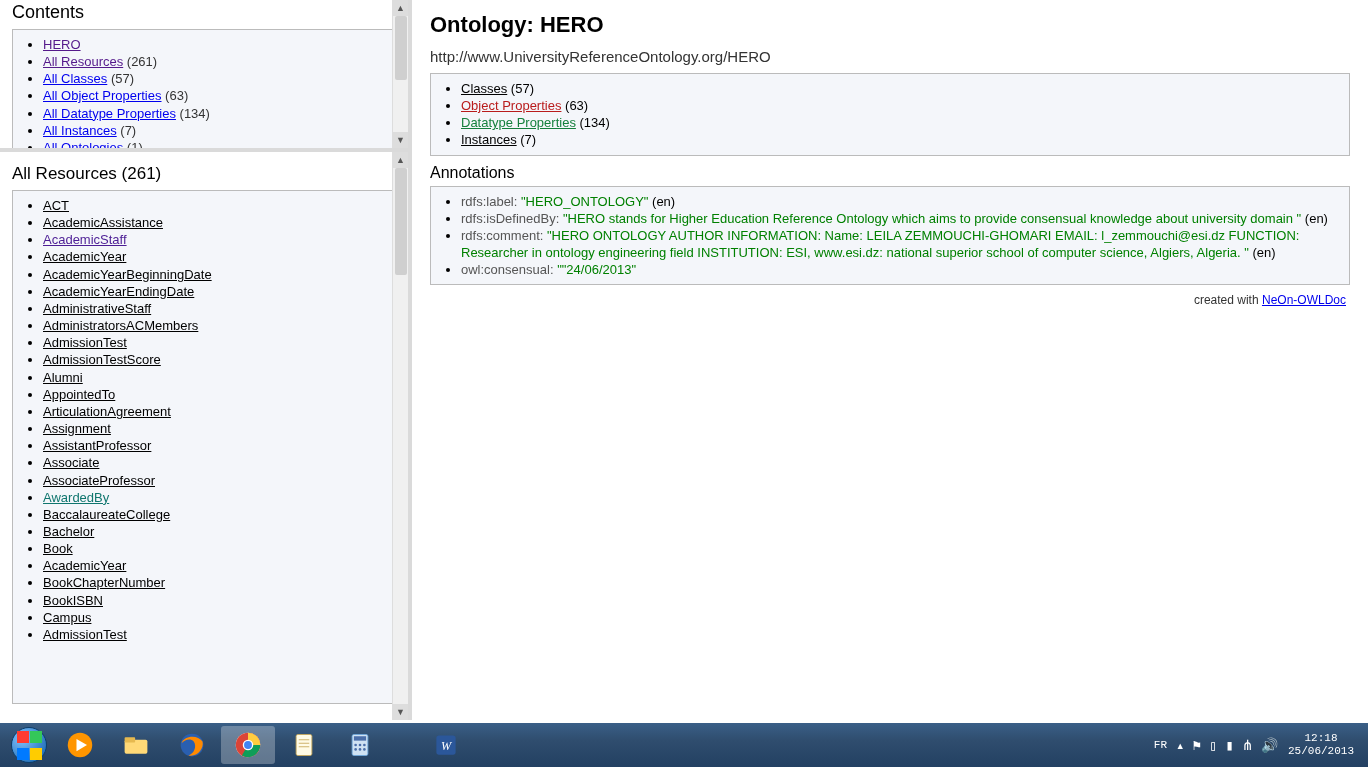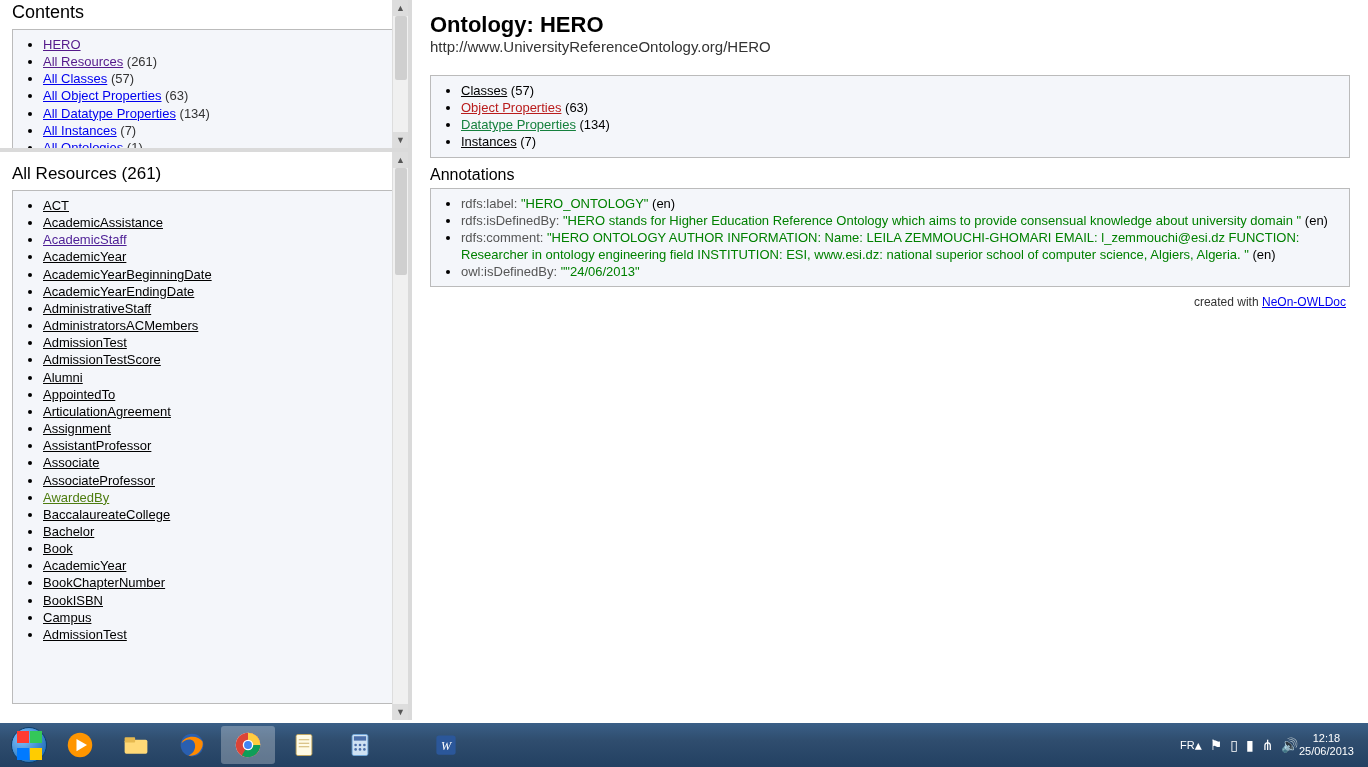--- a/index.html
+++ b/index.html
@@ -5,23 +5,23 @@
 * { margin: 0; padding: 0; box-sizing: border-box; }
 body { font-family: Arial, "Segoe UI", sans-serif; font-size: 13px; background: #fff; overflow: hidden; height: 767px; width: 1368px; position: relative; }
 a { color: #0000EE; text-decoration: underline; cursor: pointer; }
 
 .main-area { height: 720px; display: flex; }
 .left-col { width: 412px; display: flex; flex-direction: column; border-right: 4px solid #dadada; }
 .left-top { height: 152px; overflow: hidden; border-bottom: 4px solid #dadada; position: relative; padding: 2px 12px; }
 .left-bottom { flex: 1; overflow: hidden; position: relative; padding: 12px; }
 .right-col { flex: 1; padding: 12px 18px; overflow-y: auto; }
 
-h1.ontology-title { font-size: 22px; font-weight: bold; }
+h1.ontology-title { font-size: 22px; font-weight: bold; margin-bottom: 10px; }
 h1.ontology-title .bold { font-weight: bold; }
-.url { font-size: 15px; color: #333; margin-bottom: 20px; }
+.url { font-size: 15px; color: #333; margin-bottom: 8px; }
 h2.section { font-size: 16px; font-weight: normal; margin-top: 8px; margin-bottom: 4px; }
 h3.contents-hd { font-size: 18px; font-weight: normal; margin-bottom: 6px; }
 h3.lbh { font-size: 17px; font-weight: normal; margin-bottom: 6px; }
 
 .box { border: 1px solid #bbb; background: #f4f6fa; padding: 6px 8px; }
 ul.bl { list-style: disc; padding-left: 22px; }
 ul.bl li { line-height: 1.32; }
 .annot-green { color: #008000; }
 .gray { color: #555; }
 .paren { color: #333; }
@@ -35,21 +35,21 @@
 
 .hero-hd { font-size: 18px; color: #551A8B; text-decoration: underline; margin-top: 10px; }
 
 
 .taskbar { position:absolute; left:0; bottom:0; right:0; height:44px; background: linear-gradient(to bottom, #3a5f87 0%, #2f4d6e 40%, #234062 100%); display:flex; align-items:center; padding:0 6px; color:#fff; }
 .start-btn { width:46px; height:38px; border-radius:22px; display:flex; align-items:center; justify-content:center; cursor:pointer; }
 .start-orb { width:36px; height:36px; border-radius:50%; background: radial-gradient(circle at 30% 30%, #7fc2ff, #0b5aa6); border:1px solid #0b3d6b; display:flex; flex-wrap:wrap; align-items:center; justify-content:center; }
 .orb-q { width:12px; height:12px; margin:0.5px; }
 .tb-icon { width:54px; height:38px; margin:0 1px; display:flex; align-items:center; justify-content:center; cursor:pointer; border-radius:3px; }
 .tb-icon svg, .tb-icon .glyph { width:28px; height:28px; }
-.tray { margin-left:auto; display:flex; align-items:center; gap:0; font-size:11px; padding-right:8px; }
+.tray { margin-left:auto; display:flex; align-items:center; gap:9px; font-size:11px; padding-right:8px;font-family:Liberation Mono, monospace; }
 .clock { text-align:center; line-height:1.2; }
 .tray-icons { display:flex; gap:8px; align-items:center; }
 .glyph { display:inline-block; color:#fff; font-size:14px; }
 </style>
 </head>
 <body>
 
 <div class="main-area">
   <div class="left-col">
     <div class="left-top">
@@ -88,21 +88,21 @@
             <li><a style="color: rgb(0, 0, 0);">AdministratorsACMembers</a></li>
             <li><a style="color: rgb(0, 0, 0);">AdmissionTest</a></li>
             <li><a style="color: rgb(0, 0, 0);">AdmissionTestScore</a></li>
             <li><a style="color: rgb(0, 0, 0);">Alumni</a></li>
             <li><a style="color: rgb(0, 0, 0);">AppointedTo</a></li>
             <li><a style="color: rgb(0, 0, 0);">ArticulationAgreement</a></li>
             <li><a style="color: rgb(0, 0, 0);">Assignment</a></li>
             <li><a style="color: rgb(0, 0, 0);">AssistantProfessor</a></li>
             <li><a style="color: rgb(0, 0, 0);">Associate</a></li>
             <li><a style="color: rgb(0, 0, 0);">AssociateProfessor</a></li>
-            <li><a style="color: #4d7c0f;">AwardedBy</a></li>
+            <li><a style="color: #0f766e;">AwardedBy</a></li>
             <li><a style="color: rgb(0, 0, 0);">BaccalaureateCollege</a></li>
             <li><a style="color: rgb(0, 0, 0);">Bachelor</a></li>
             <li><a style="color: rgb(0, 0, 0);">Book</a></li>
             <li><a style="color: rgb(0, 0, 0);">AcademicYear</a></li>
             <li><a style="color: rgb(0, 0, 0);">BookChapterNumber</a></li>
             <li><a style="color: rgb(0, 0, 0);">BookISBN</a></li>
             <li><a style="color: rgb(0, 0, 0);">Campus</a></li>
             <li><a style="color: rgb(0, 0, 0);">AdmissionTest</a></li>
           </ul>
       </div>
@@ -128,21 +128,21 @@
           <li><a style="color: #15803d;">Datatype Properties</a><span> (134)</span></li>
           <li><a style="color: rgb(0, 0, 0);">Instances</a><span> (7)</span></li>
         </ul>
     </div>
     <h2 class="section">Annotations</h2>
     <div class="box">
       <ul class="bl" id="annotations-list">
           <li><span class="gray">rdfs:label: </span><span class="annot-green">"HERO_ONTOLOGY"</span><span> (en)</span></li>
           <li><span class="gray">rdfs:isDefinedBy: </span><span class="annot-green">"HERO stands for Higher Education Reference Ontology which aims to provide consensual knowledge about university domain "</span><span> (en)</span></li>
           <li><span class="gray">rdfs:comment: </span><span class="annot-green">"HERO ONTOLOGY AUTHOR INFORMATION: Name: LEILA ZEMMOUCHI-GHOMARI EMAIL: l_zemmouchi@esi.dz FUNCTION: Researcher in ontology engineering field INSTITUTION: ESI, www.esi.dz: national superior school of computer science, Algiers, Algeria. "</span><span> (en)</span></li>
-          <li><span class="gray">owl:isDefinedBy: </span><span class="annot-green">""24/06/2013"</span></li>
+          <li><span class="gray">owl:consensual: </span><span class="annot-green">""24/06/2013"</span></li>
         </ul>
     </div>
     <div class="footer">
       <span>created with </span><a>NeOn-OWLDoc</a>
     </div>
   </div>
 </div>
 
 <div class="taskbar">
   <div class="start-btn">

